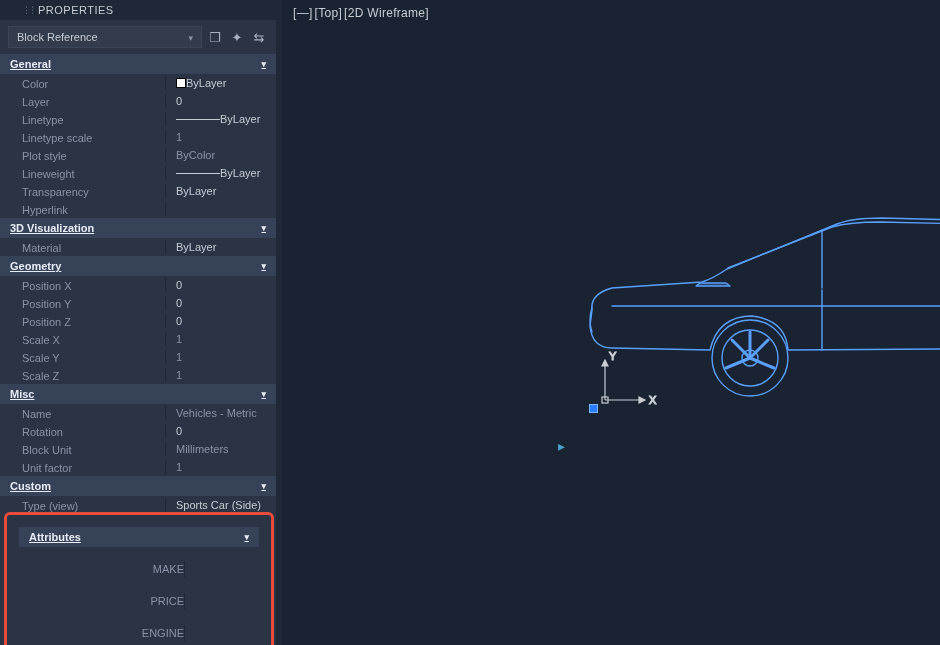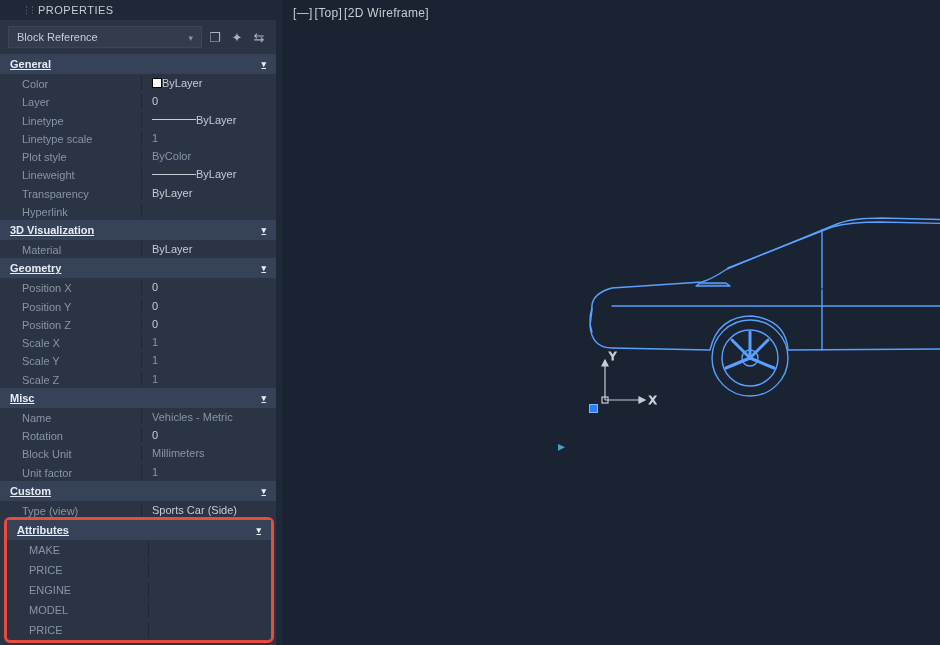--- a/index.html
+++ b/index.html
@@ -82,21 +82,21 @@
   .section-header .caret {
     font-size: 9px;
   }
   .prop-row {
     display: flex;
     padding: 2px 0 2px 0;
     line-height: 16px;
     min-height: 18px;
   }
   .prop-label {
-    width: 142px;
+    width: 166px;
     padding-left: 22px;
     color: #8a94a8;
     white-space: nowrap;
     overflow: hidden;
     border-right: 1px solid #1e2836;
   }
   .prop-value {
     flex: 1;
     padding-left: 10px;
     color: #8a94a8;
@@ -124,21 +124,22 @@
     display: inline-block;
   }
   .highlight-box {
     border: 3px solid #e74c3c;
     border-radius: 6px;
     margin: -2px 2px 2px 4px;
     padding: 0;
   }
   .highlight-box .section-header,
   .highlight-box .prop-row {
-    margin: 0;
+    margin: 12px;
+    text-align: right;
   }
   .scroll-gutter {
     width: 6px;
     background: #1e2836;
   }
   .drawing-area {
     flex: 1;
     background: #1a2332;
     position: relative;
   }

